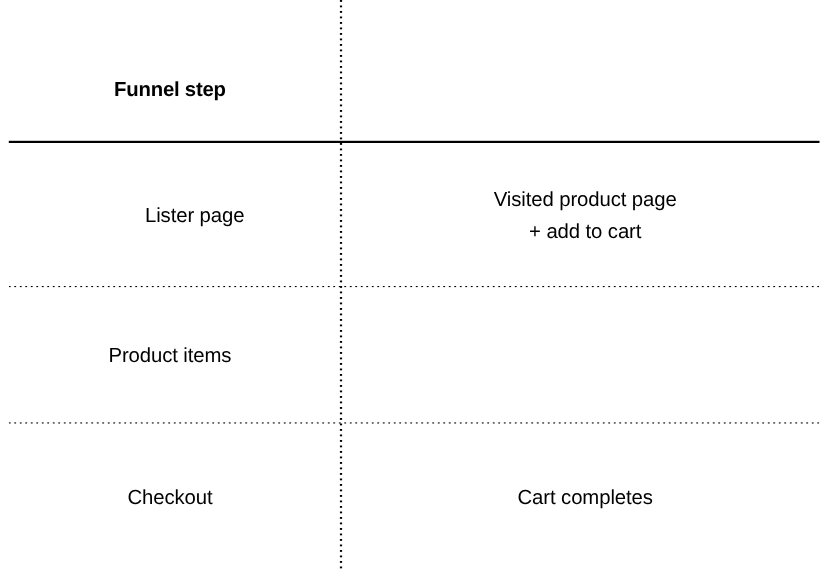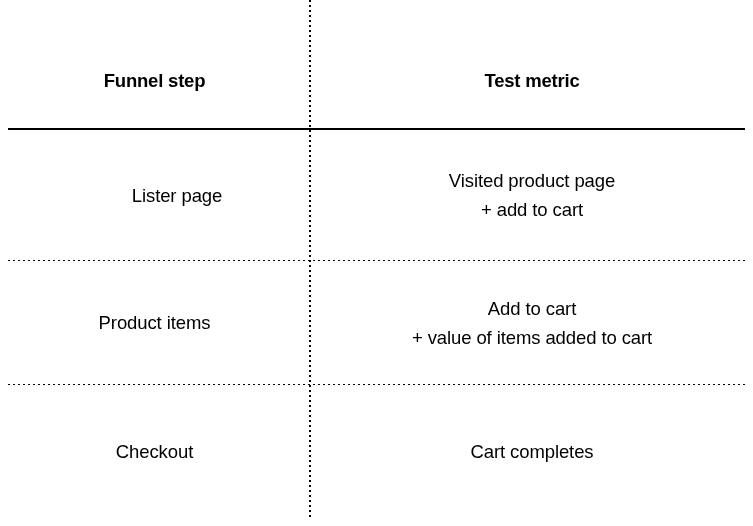--- a/index.html
+++ b/index.html
@@ -103,45 +103,38 @@
 <body>
 
 <div id="canvas">
 
   <div class="col-divider"></div>
 
   <div class="cell cell-left header-cell" style="top: 44px; height: 72px;">
     <span class="cell-text">Funnel step</span>
   </div>
 
-  <div class="cell cell-right header-cell" style="top: 44px; height: 72px;">
-    <span class="cell-text">Test metric</span>
-  </div>
 
   <div class="rule-solid" style="top: 128px;"></div>
 
   <div class="cell cell-left body-cell" style="top: 130px; height: 130px; padding-left: 45px;">
     <span class="cell-text">Lister page</span>
   </div>
 
   <div class="cell cell-right body-cell" style="top: 130px; height: 130px;">
     <span class="cell-text">Visited product page
 + add to cart</span>
   </div>
 
   <div class="rule-dotted" style="top: 260px;"></div>
 
   <div class="cell cell-left body-cell" style="top: 261px; height: 123px;">
     <span class="cell-text">Product items</span>
   </div>
 
-  <div class="cell cell-right body-cell" style="top: 261px; height: 123px;">
-    <span class="cell-text">Add to cart
-+ value of items added to cart</span>
-  </div>
 
   <div class="rule-dotted" style="top: 384px;"></div>
 
   <div class="cell cell-left body-cell" style="top: 385px; height: 133px; text-align: center;">
     <span class="cell-text">Checkout</span>
   </div>
 
   <div class="cell cell-right body-cell" style="top: 385px; height: 133px; text-align: right;">
     <span class="cell-text">Cart completes</span>
   </div>

